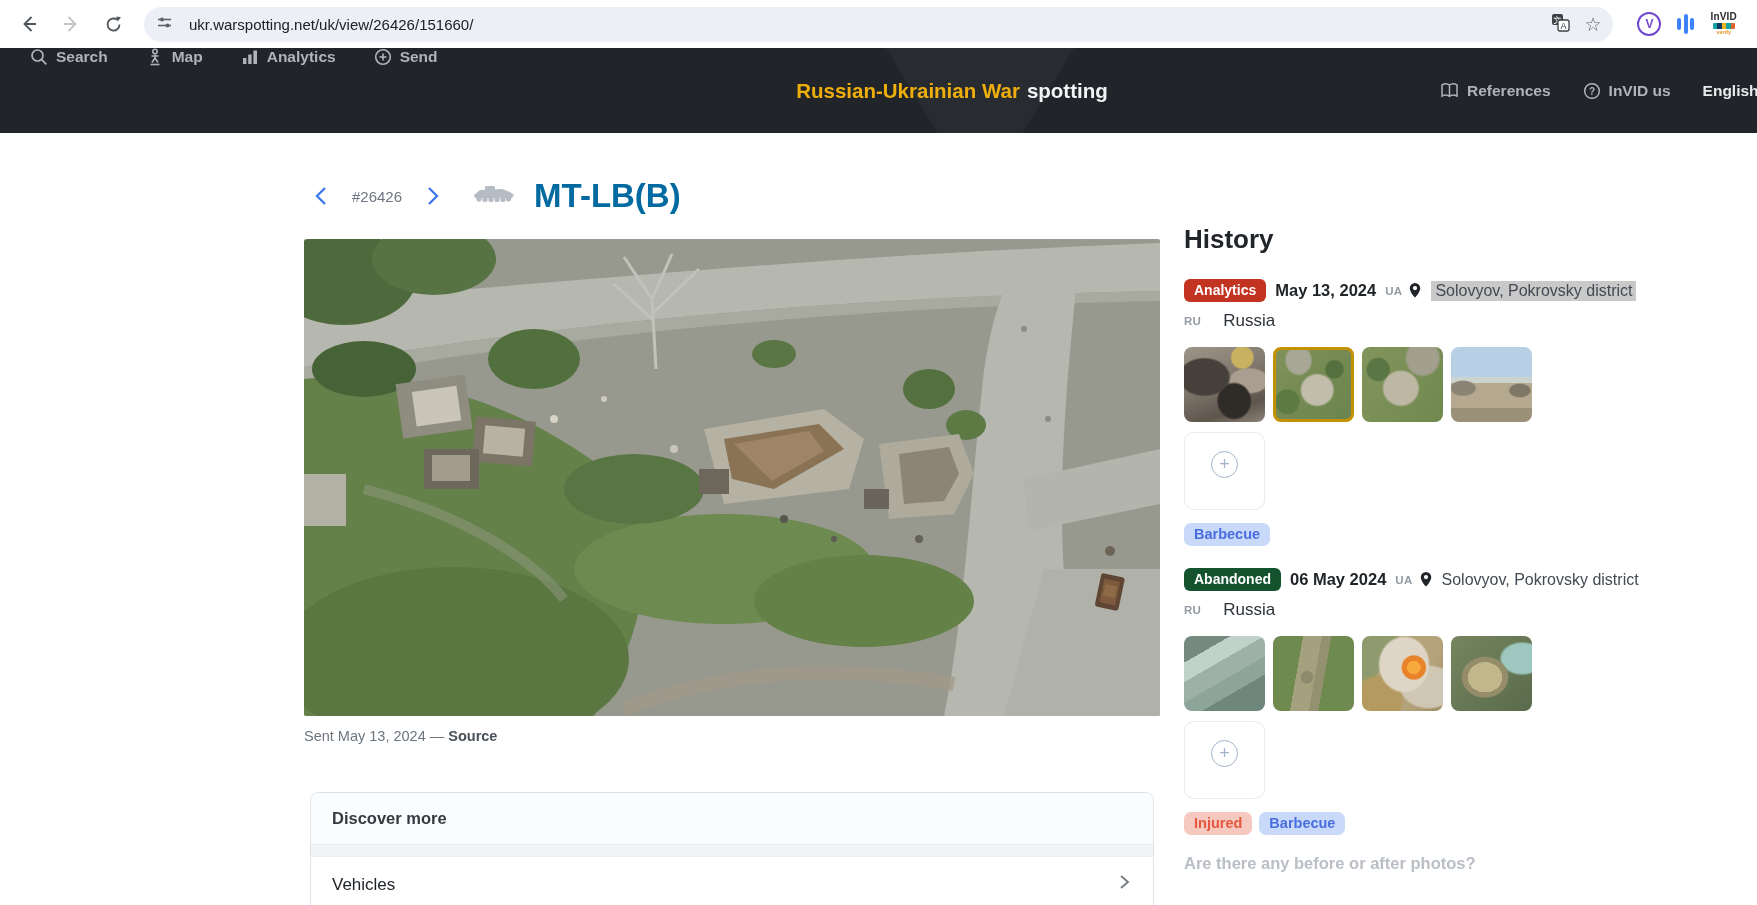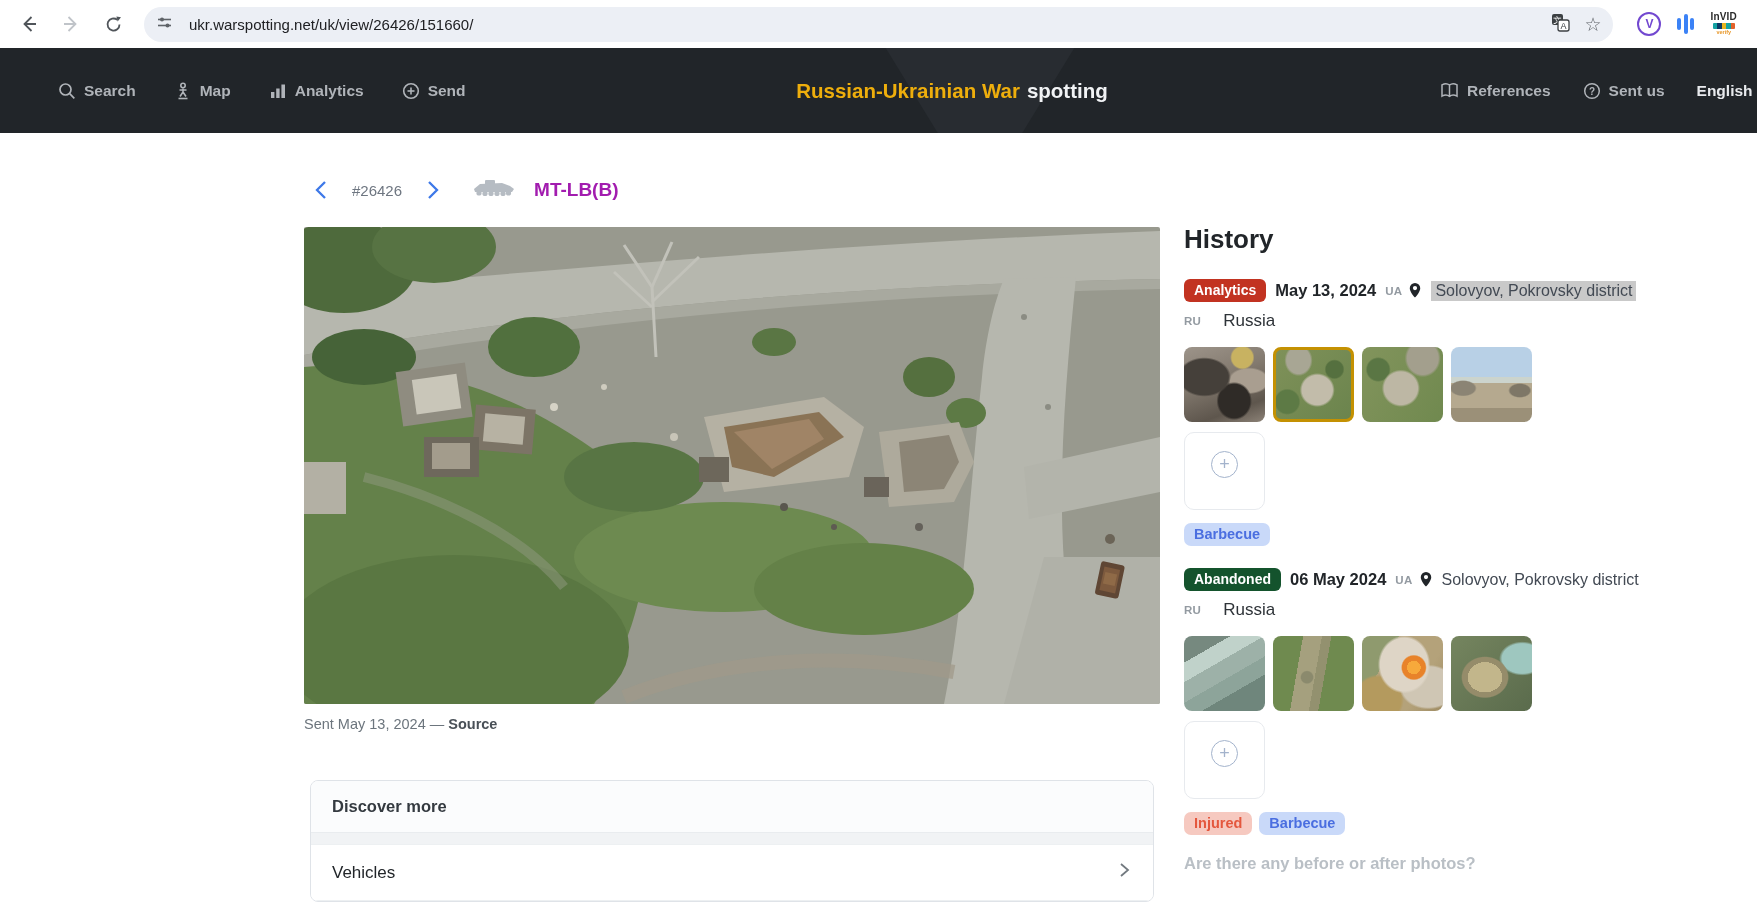--- a/index.html
+++ b/index.html
@@ -31,22 +31,22 @@
   .ext-invid b { font-size:10px; color:#2b2b2b; letter-spacing:.2px; }
   .ext-invid .dots { width:22px; height:6px; margin-top:1px; border-radius:1px;
     background:linear-gradient(90deg,#15a3a3 0 20%,#0c3b66 20% 40%,#e8b41f 40% 60%,#15a3a3 60% 80%,#e2622b 80%); }
   .ext-invid .ver { font-size:5.5px; color:#e8982a; margin-top:1px; font-weight:700; }
 
   
   .navbar { position:relative; height:85px; background:#212529; overflow:hidden; }
   .tri { position:absolute; left:882px; top:-6px; width:0; height:0;
     border-left:98px solid transparent; border-right:98px solid transparent;
     border-top:160px solid #282c31; }
-  .nav-left { position:absolute; left:58px; top:0; height:100%; display:flex;
-    align-items:center; gap:38px; }
+  .nav-left { position:absolute; left:30px; top:0; height:100%; display:flex;
+    align-items:flex-start; gap:38px; }
   .nav-item { display:flex; align-items:center; gap:8px; color:#b0b4b9;
     font-size:15.5px; font-weight:600; cursor:pointer; white-space:nowrap; }
   .nav-item svg { display:block; }
   .brand { position:absolute; left:952px; top:0; height:100%; transform:translateX(-50%);
     display:flex; align-items:center; white-space:nowrap; font-size:20.5px;
     font-weight:700; cursor:pointer; }
   .brand .hl { color:#eeae0c; }
   .brand .rest { color:#f1f3f5; margin-left:7px; }
   .nav-right { position:absolute; left:1440px; top:0; height:100%; display:flex;
     align-items:center; gap:32px; }
@@ -56,21 +56,21 @@
   .content { position:relative; width:1757px; height:772px; background:#fff; }
   .left-col { position:absolute; left:304px; top:0; width:856px; }
   .right-col { position:absolute; left:1184px; top:91px; width:420px; }
 
   
   .title-row { margin-top:44px; display:flex; align-items:center; padding-left:6px; }
   .chev { width:24px; height:26px; display:flex; align-items:center;
     justify-content:center; cursor:pointer; }
   .rec-id { color:#6e7681; font-size:15px; margin:0 18px; }
   .tank { margin:0 10px 0 26px; }
-  .veh-title { font-size:19px; font-weight:700; color:#a21caf; margin-left:8px; }
+  .veh-title { font-size:33px; font-weight:700; color:#0369a1; margin-left:8px; }
 
   
   .main-photo { margin-top:24px; width:856px; height:477px; border-radius:2px;
     overflow:hidden; cursor:pointer; }
   .main-photo svg { display:block; }
 
   .caption { margin-top:12px; font-size:14.5px; color:#6c757d; }
   .caption .src { font-weight:700; color:#495057; cursor:pointer; }
 
   
@@ -274,21 +274,21 @@
       </span>
       <span>References</span>
     </div>
     <div class="nav-item">
       <span>
         <svg width="18" height="18" viewBox="0 0 18 18">
             <circle cx="9" cy="9" r="7.3" stroke="#b0b4b9" stroke-width="1.5" fill="none"></circle>
             <text x="9" y="12.6" font-size="10" font-weight="bold" fill="#b0b4b9" text-anchor="middle" font-family="Liberation Sans,sans-serif">?</text>
           </svg>
       </span>
-      <span>Sent us</span>
+      <span>InVID us</span>
     </div>
     <div class="nav-item lang">
       <span>English</span>
     </div>
   </div>
 </div>
 
 <div class="content">
 
   <div class="left-col">

